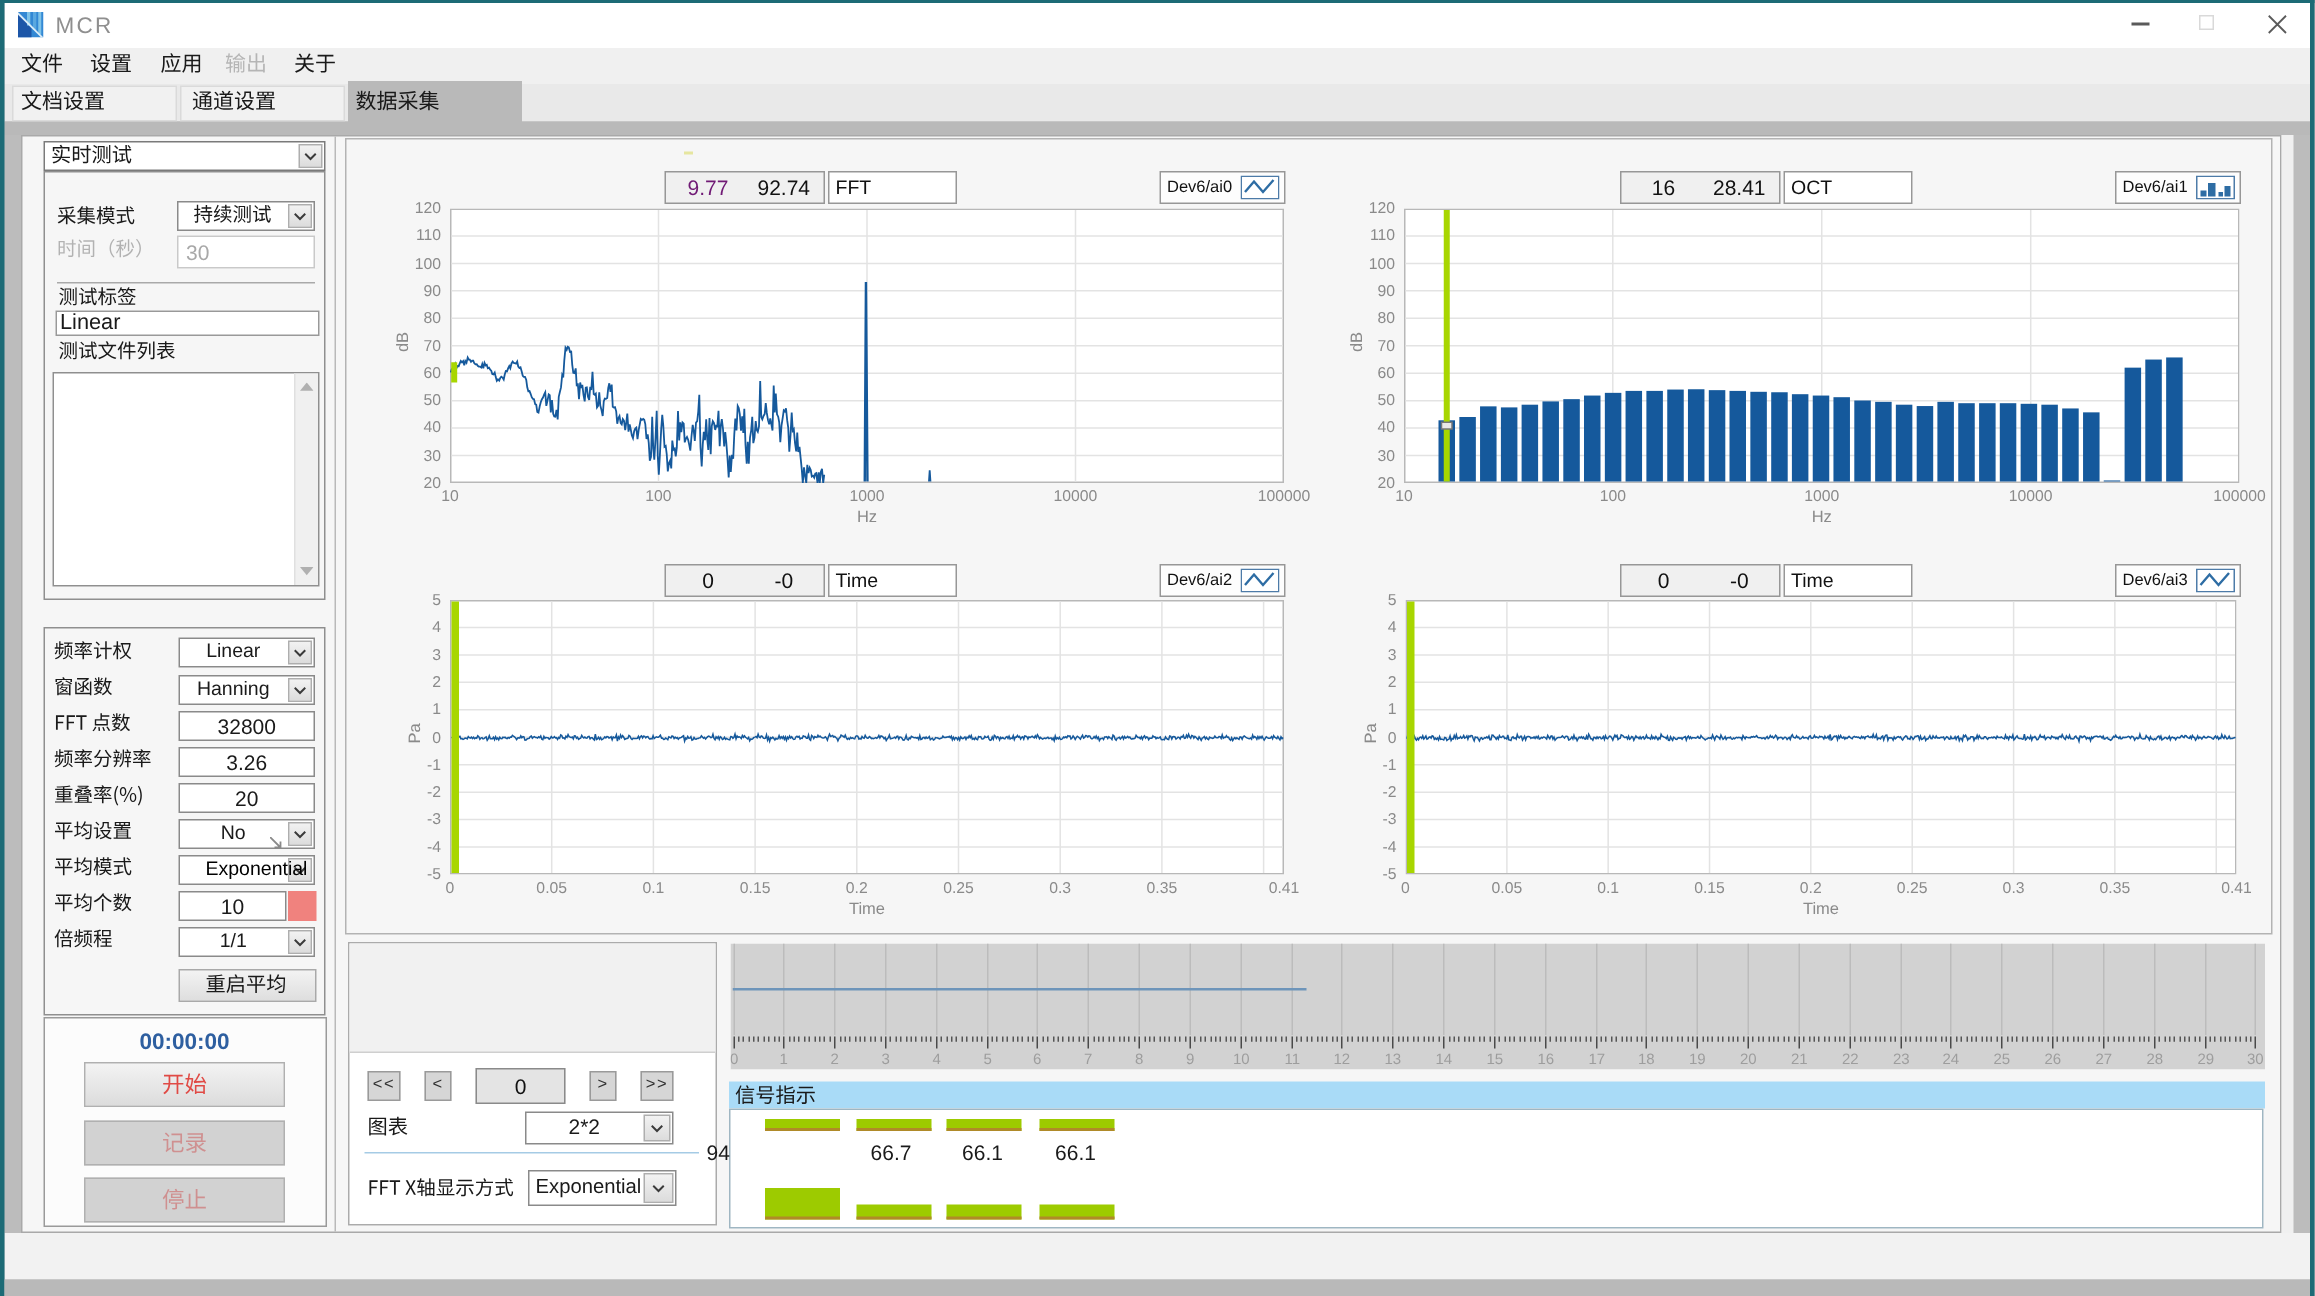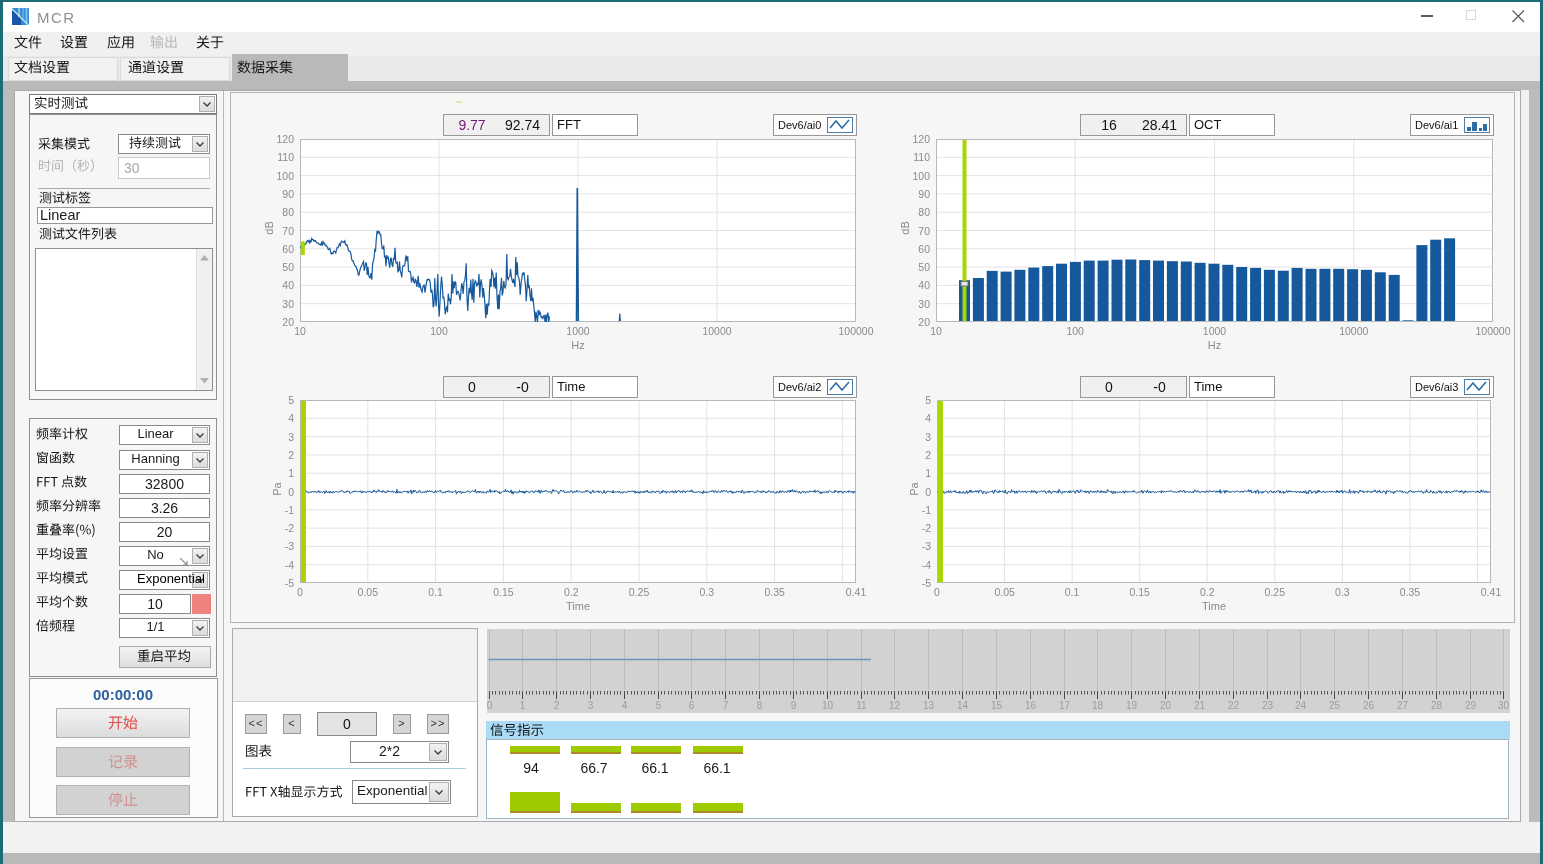--- a/index.html
+++ b/index.html
@@ -1048,21 +1048,21 @@
       <use href="#q69" x="1000.0"></use>
       <use href="#q70" x="2000.0"></use>
       <use href="#q66" x="3000.0"></use>
     </g>
   </svg>
 <div style="left:486px;top:739px;width:1023px;height:80px;background:#fff;border:1px solid #9fb6c2"></div>
 <div style="left:510px;top:745.5px;width:50px;height:8px;background:#9dcb00;border-bottom:2px solid #b08a28"></div>
 <div style="left:570.5px;top:745.5px;width:50px;height:8px;background:#9dcb00;border-bottom:2px solid #b08a28"></div>
 <div style="left:631px;top:745.5px;width:50px;height:8px;background:#9dcb00;border-bottom:2px solid #b08a28"></div>
 <div style="left:693px;top:745.5px;width:50px;height:8px;background:#9dcb00;border-bottom:2px solid #b08a28"></div>
-<div style="left:471px;top:760px;width:120px;text-align:center;font-size:14px;color:#1a1a1a;white-space:nowrap;">94</div>
+<div style="left:471px;top:760px;width:120px;font-size:14px;color:#1a1a1a;white-space:nowrap;">94</div>
 <div style="left:534px;top:760px;width:120px;text-align:center;font-size:14px;color:#1a1a1a;white-space:nowrap;">66.7</div>
 <div style="left:595px;top:760px;width:120px;text-align:center;font-size:14px;color:#1a1a1a;white-space:nowrap;">66.1</div>
 <div style="left:657px;top:760px;width:120px;text-align:center;font-size:14px;color:#1a1a1a;white-space:nowrap;">66.1</div>
 <div style="left:510px;top:792px;width:50px;height:20.5px;background:#9dcb00;border-bottom:2px solid #b08a28"></div>
 <div style="left:570.5px;top:803px;width:50px;height:9.5px;background:#9dcb00;border-bottom:2px solid #b08a28"></div>
 <div style="left:631px;top:803px;width:50px;height:9.5px;background:#9dcb00;border-bottom:2px solid #b08a28"></div>
 <div style="left:693px;top:803px;width:50px;height:9.5px;background:#9dcb00;border-bottom:2px solid #b08a28"></div>
 <div style="position:absolute;left:3px;top:822px;width:1537px;height:31px;background:#f2f2f2"></div>
 <div style="position:absolute;left:1521px;top:90px;width:8px;height:732px;background:#f0f0f0"></div>
 <div style="position:absolute;left:0;top:0;width:1543px;height:2px;background:#1d6b76"></div>

